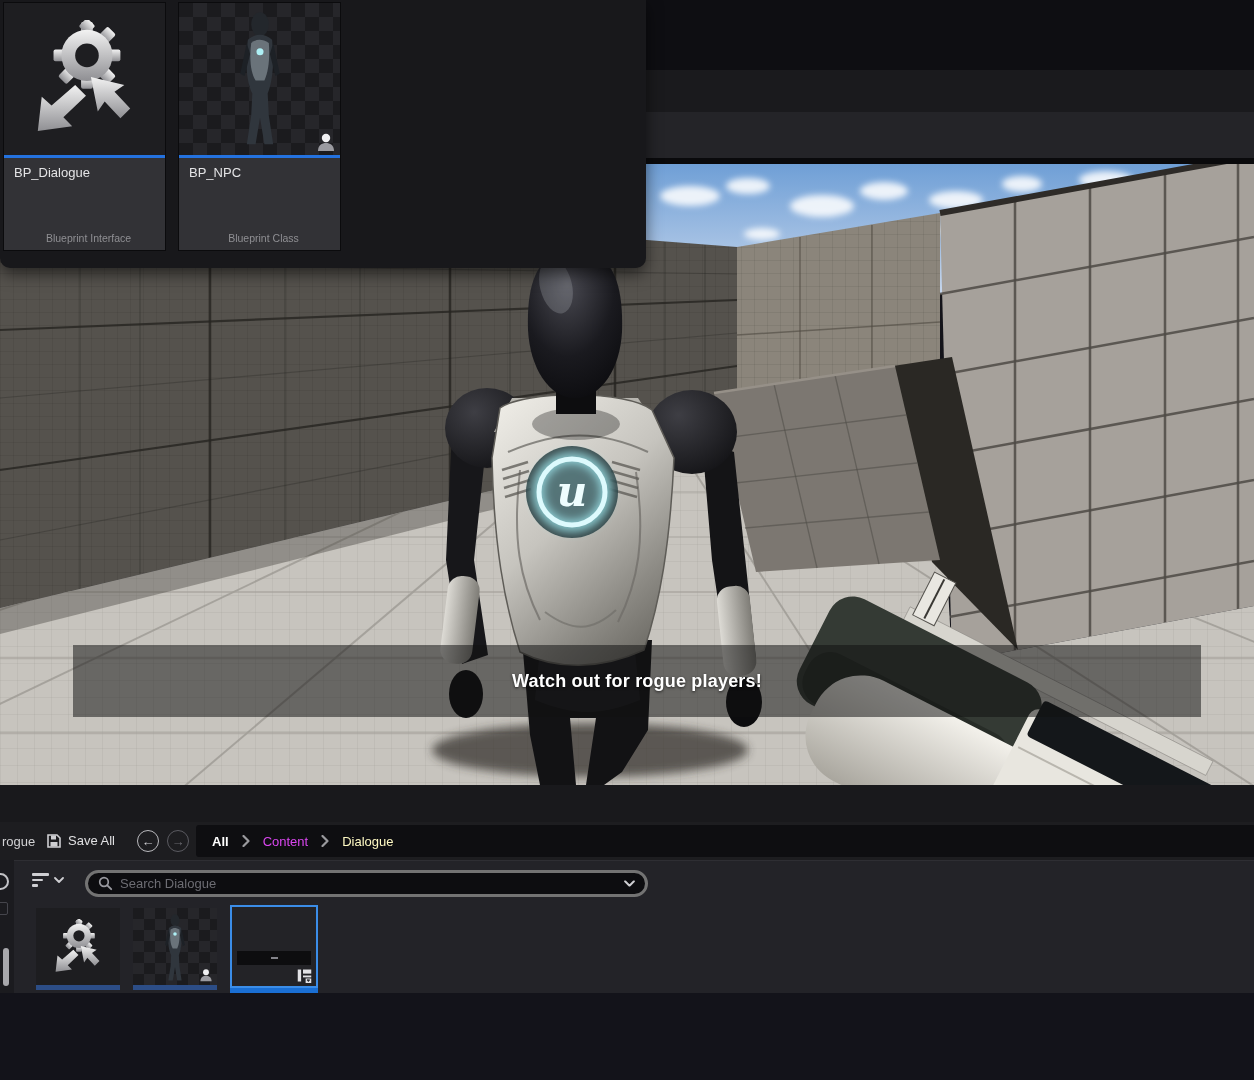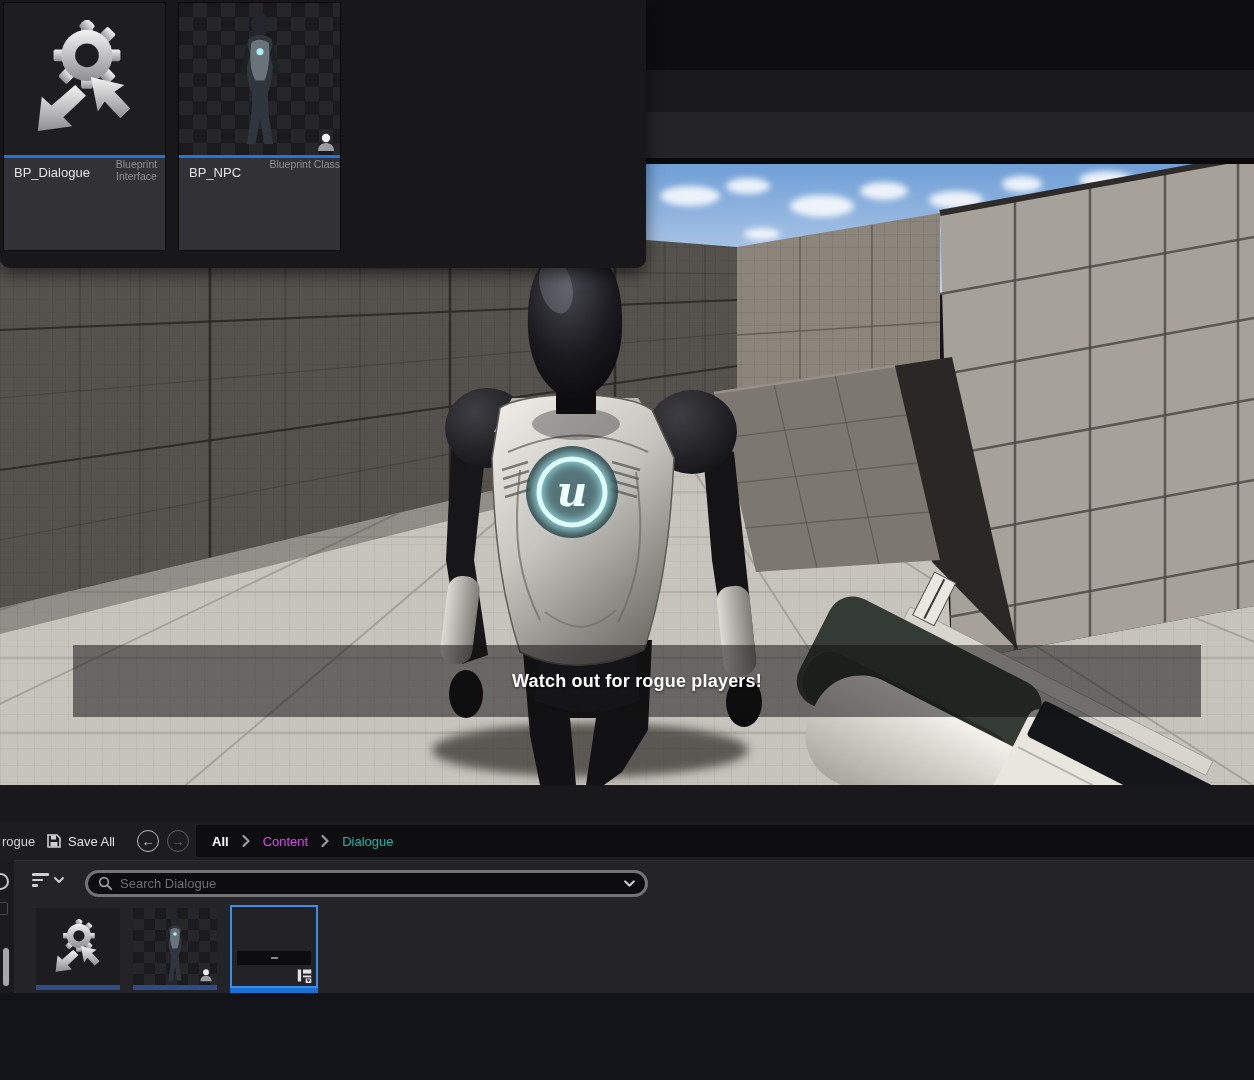--- a/index.html
+++ b/index.html
@@ -20,51 +20,51 @@
   #overlay-band span { color:#ffffff; font-size:18px; font-weight:bold; letter-spacing:.2px;
                        text-shadow:0 1px 3px rgba(0,0,0,.7); }
 
   
   #popup { left:0; top:0; width:646px; height:268px; background:#18181b;
            border-radius:0 0 10px 10px; box-shadow:0 6px 16px rgba(0,0,0,.55); }
   .card { position:absolute; top:2px; width:163px; height:249px; background:#323236;
           border:1px solid #0b0b0d; display:flex; flex-direction:column; }
   .card .thumb { position:relative; height:152px; overflow:hidden; }
   .card .accent { height:3px; background:#2472df; }
-  .card .body { flex:1; display:flex; justify-content:space-between; }
+  .card .body { flex:1; display:flex; flex-direction:column; justify-content:space-between; }
   .card .name { color:#e4e4e6; font-size:13px; padding:7px 10px 0 10px; }
   .card .type { color:#8f8f93; font-size:10.5px; padding:0 0 6px 8px;text-align:center; }
   #card-0 { left:3px; }  #card-1 { left:178px; } #card-2 { left:337px; }
   #card-0 .thumb { background:#1e1e21; display:flex; align-items:center; justify-content:center; }
   #card-1 .thumb { background:repeating-conic-gradient(#26262a 0 25%, #1b1b1e 0 50%);
                    background-size:28px 28px; display:flex; align-items:flex-end; justify-content:center; }
   #card-2 .thumb { background:linear-gradient(#2a2a2e, #222226); }
   .wb-bar { position:absolute; left:9px; top:92px; width:145px; height:30px; background:#0d0d0f;
             display:flex; flex-direction:column; gap:3px; align-items:center; justify-content:center; }
   .wb-dash { width:11px; height:2px; background:#83838a; }
   .badge { position:absolute; right:4px; bottom:3px; }
 
   
   #gap-band { left:0; top:785px; width:1254px; height:37px; background:#19191c; }
 
   
   #cb-toolbar { left:0; top:822px; width:1254px; height:38px; background:#1d1d20;
                 display:flex; align-items:center; }
   #import-label { color:#d2d2d4; font-size:13px; margin-left:2px; width:26px; }
-  #save-all { display:flex; align-items:center; gap:6px; margin-left:18px; color:#e0e0e2; font-size:13px; }
+  #save-all { display:flex; gap:6px; margin-left:18px; color:#e0e0e2; font-size:13px; }
   .nav-circle { width:22px; height:22px; border-radius:50%; border:1.5px solid #b9b9bd;
                 display:flex; align-items:center; justify-content:center;
                 color:#cfcfd3; font-size:13px; line-height:1; }
   #nav-back { margin-left:22px; }
   #nav-fwd  { margin-left:8px; border-color:#5a5a60; color:#6a6a70; }
   #breadcrumb { position:absolute; left:196px; top:825px; width:1058px; height:32px;
                 background:#0e0e11; border-radius:3px 0 0 3px; display:flex; align-items:center; }
   #breadcrumb .seg { font-size:13px; }
   #crumb-0 { color:#ffffff; font-weight:bold; margin-left:16px; }
-  #crumb-1 { color:#d946ef; } #crumb-2 { color:#14b8a6; }
+  #crumb-1 { color:#d946ef; } #crumb-2 { color:#fef9c3; }
   .crumb-sep { margin:0 13px; display:flex; align-items:center; }
 
   
   #cb-search-row { left:0; top:860px; width:1254px; height:45px; background:#232328;
                    border-top:1px solid #2e2e33; }
   #filter-btn { position:absolute; left:32px; top:873px; display:flex; align-items:center; gap:5px; }
   .flt-lines { display:flex; flex-direction:column; gap:3px; align-items:flex-start; }
   .flt-lines i { display:block; height:2.5px; background:#cfcfd3; border-radius:1px; }
   .flt-lines i:nth-child(1){width:17px;} .flt-lines i:nth-child(2){width:11px;} .flt-lines i:nth-child(3){width:6px;}
   #search-field { position:absolute; left:85px; top:870px; width:563px; height:27px;

